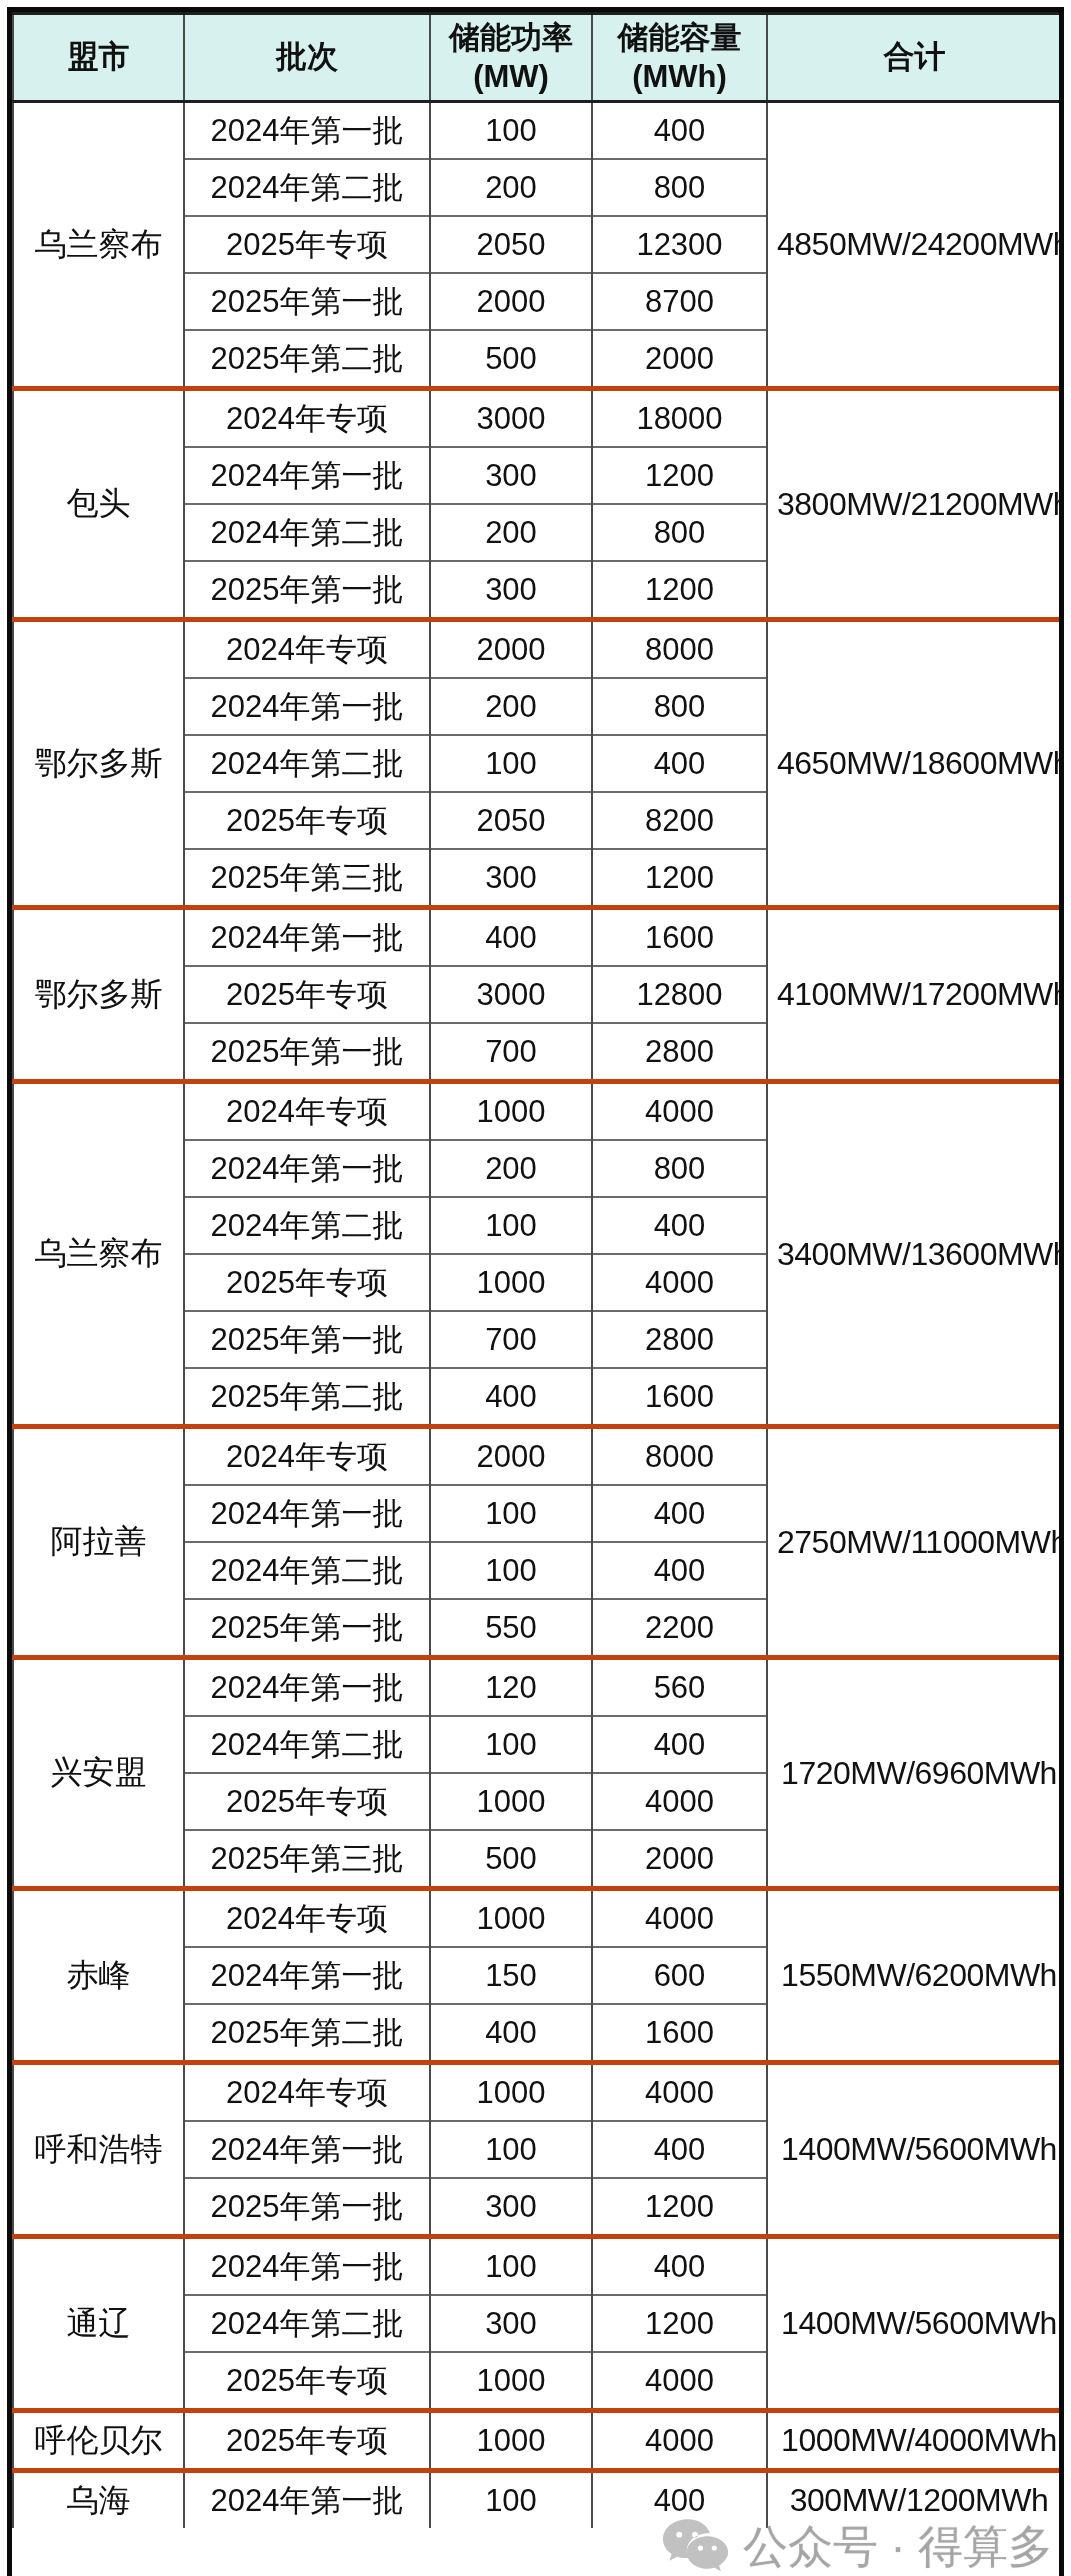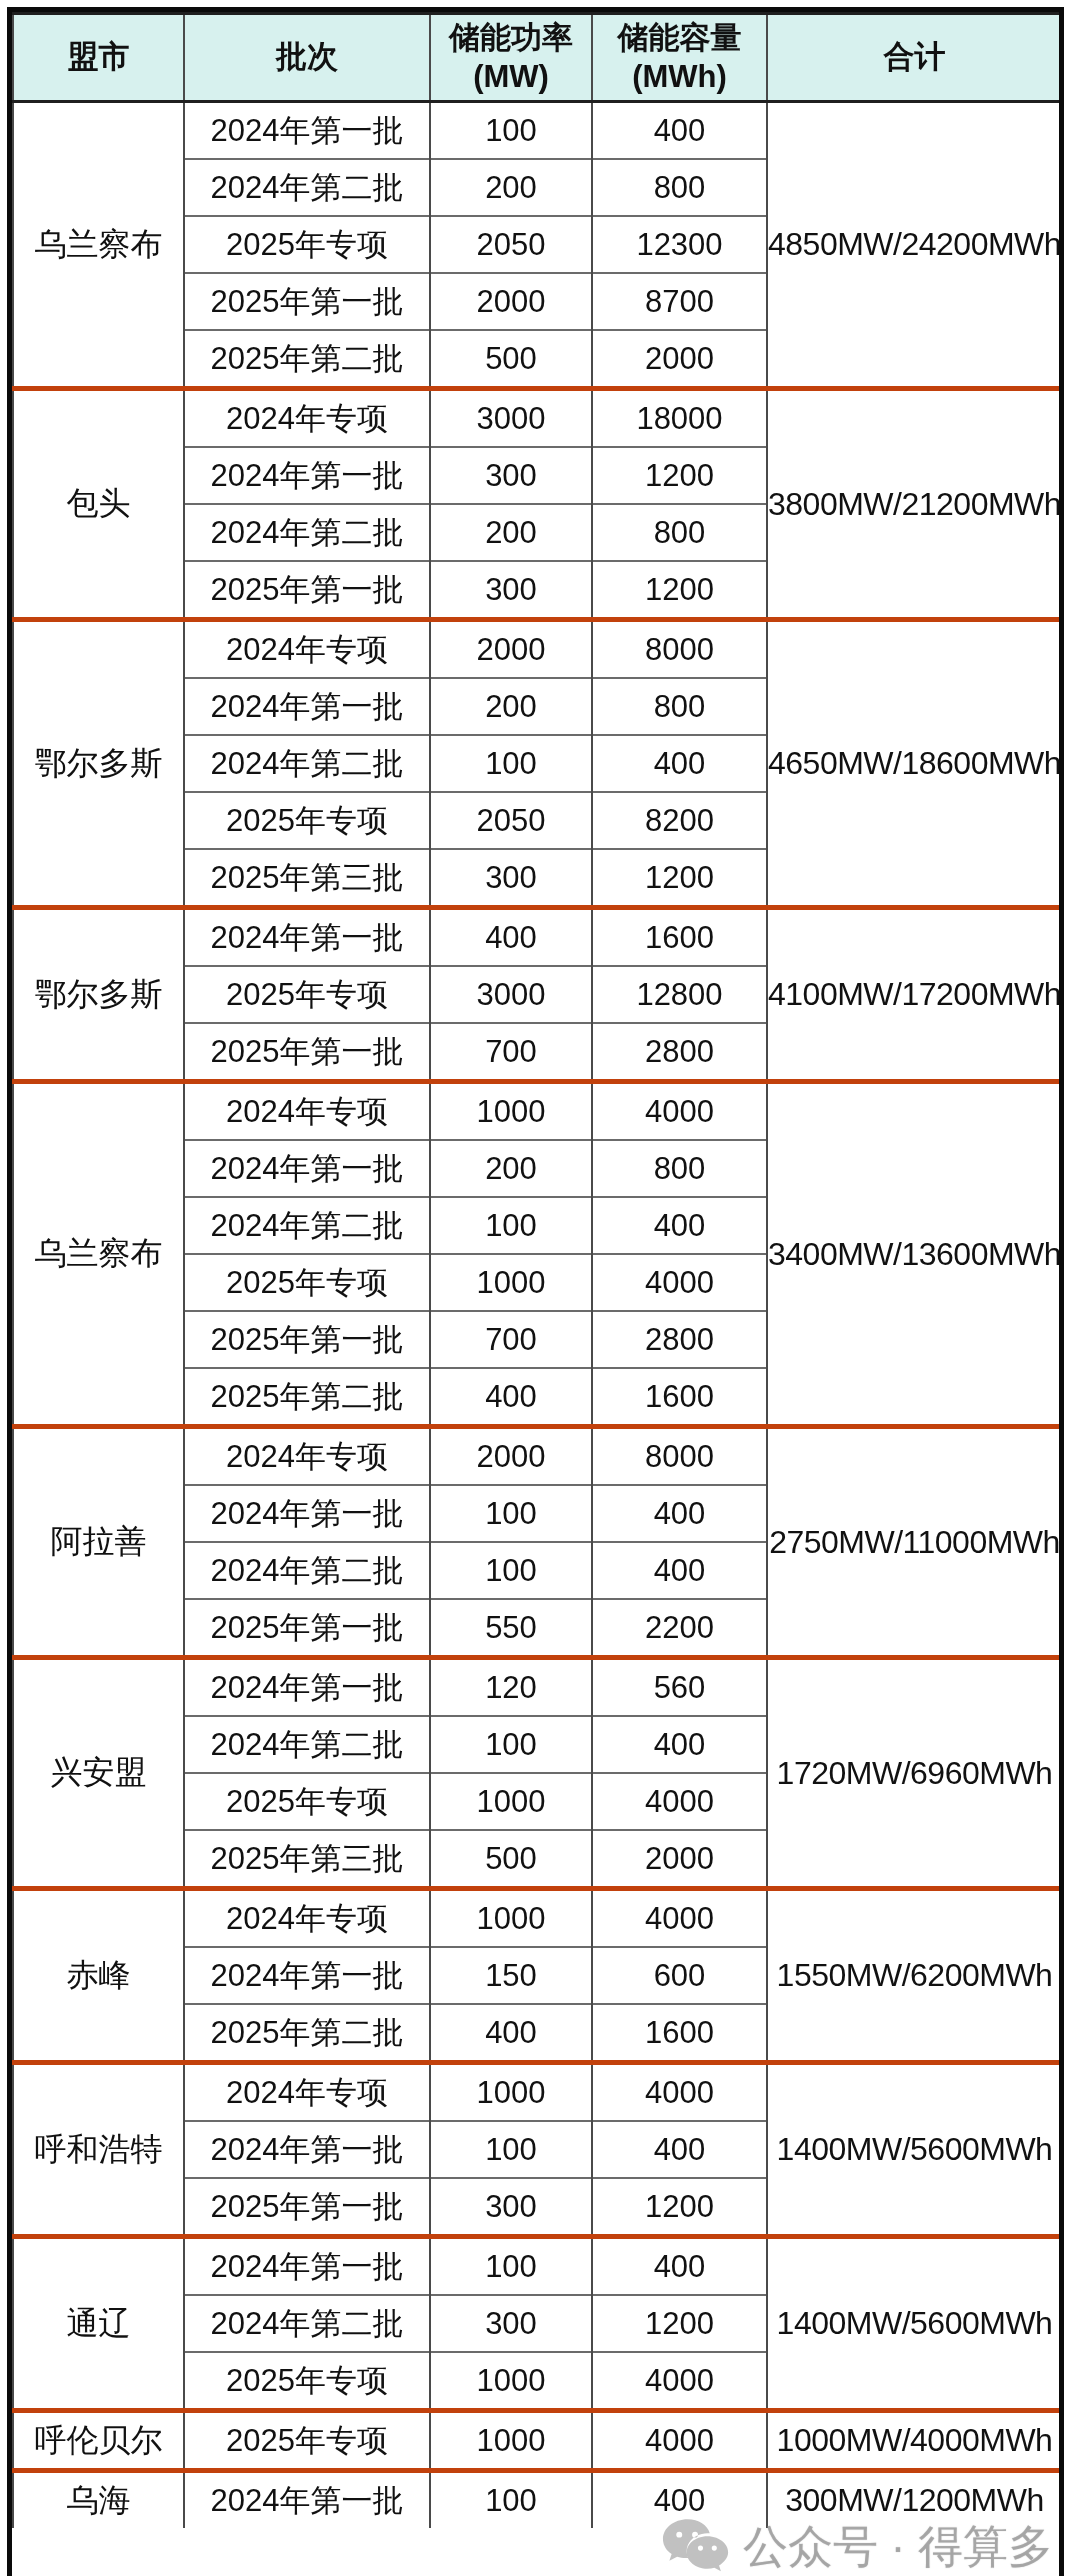--- a/index.html
+++ b/index.html
@@ -38,21 +38,21 @@
     text-align:center;vertical-align:middle;padding:0;
     border-left:2px solid #4a4a4a;border-right:2px solid #4a4a4a;
     overflow:hidden;
   }
   th{
     background:#d7f1ee;height:85px;font-size:31px;font-weight:bold;
     border-top:3px solid #1f1f1f;border-bottom:3px solid #1f1f1f;line-height:1.25;
   }
   td{height:55px;font-size:31px;background:#fff;}
   td.city-cell{font-size:32px;}
-  td.total-cell{font-size:32px;letter-spacing:-0.5px;}
+  td.total-cell{font-size:32px;letter-spacing:-0.5px;padding-left:9px;}
   tr td{border-top:2px solid #6b6b6b;}
   tr.section-start td{border-top:5px solid #c2410c;}
   tr.first-data-row td{border-top:none;}
   .wm-bottom{
     position:absolute;right:6px;bottom:4px;z-index:3;display:flex;
     gap:6px;pointer-events:none;
   }
   .wm-bottom .wm-text{
     font-size:45px;color:rgba(150,150,150,0.60);white-space:nowrap;
     text-shadow:0 0 1px rgba(120,120,120,.5);

